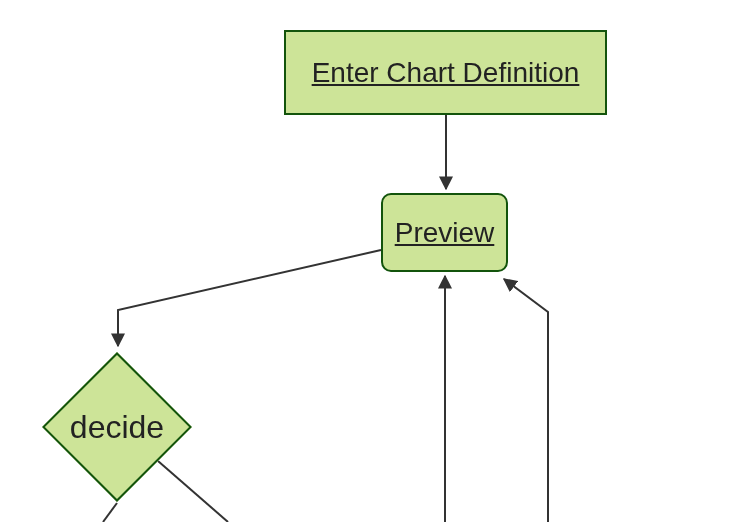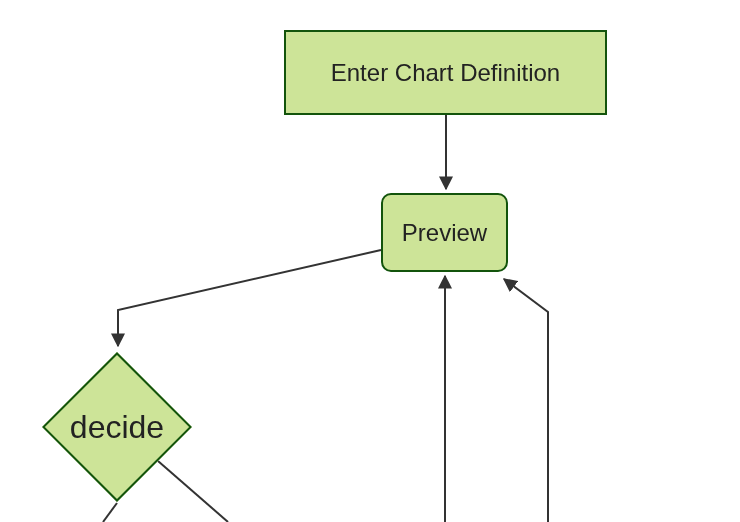--- a/index.html
+++ b/index.html
@@ -24,22 +24,23 @@
   .node {
     position: absolute;
     z-index: 2;
     display: flex;
     align-items: center;
     justify-content: center;
     background: #cde498;
     border: 2px solid #13540c;
     box-sizing: border-box;
     color: #222222;
-    font-size: 24px;
+    font-size: 28px;
     text-align: center;
+    text-decoration: underline;
   }
   .node-enter {
     left: 284px;
     top: 30px;
     width: 323px;
     height: 85px;
   }
   .node-preview {
     left: 381px;
     top: 193px;

